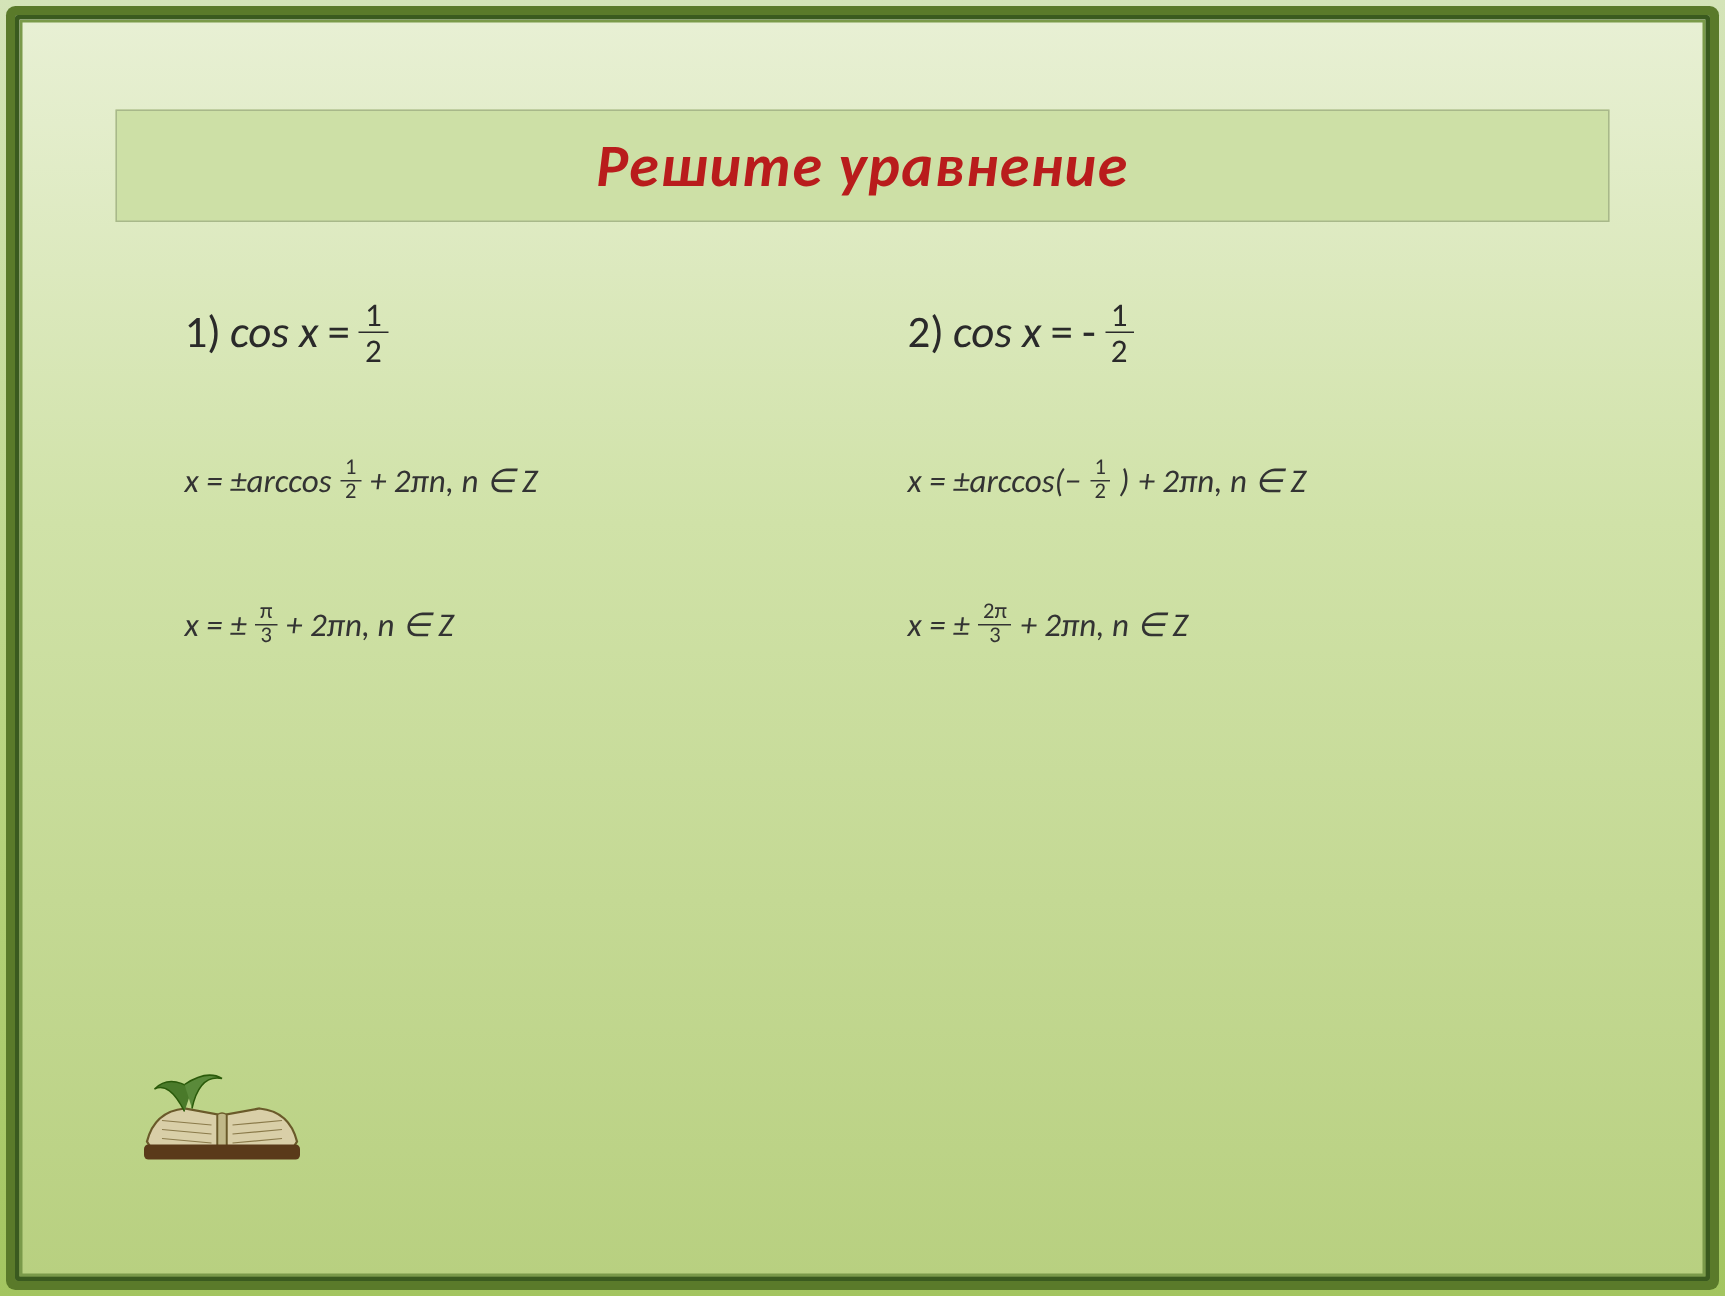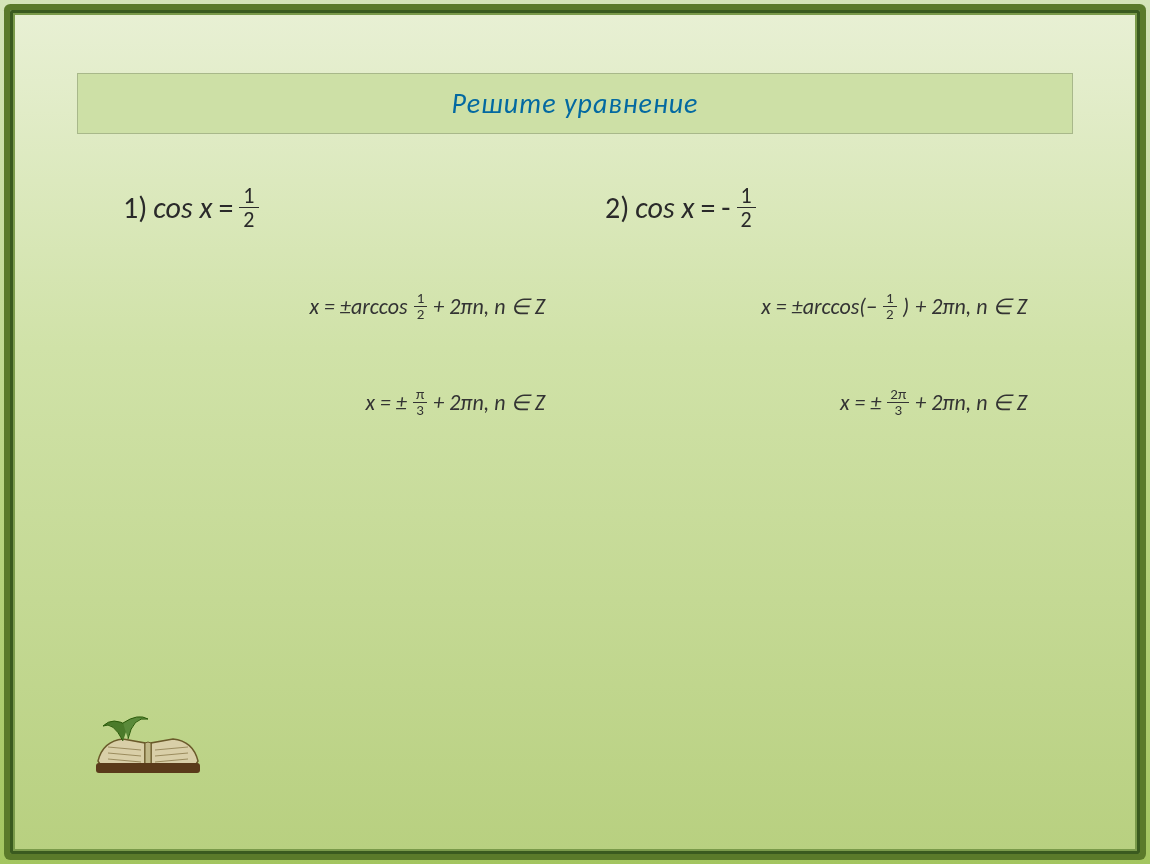--- a/index.html
+++ b/index.html
@@ -24,24 +24,24 @@
     top: 30px; left: 30px; right: 30px; bottom: 30px;
   }
   .title-bar {
     margin: 30px 34px 0 34px;
     background: #cde0a6;
     border: 1px solid #a8b88a;
     padding: 12px 0;
     text-align: center;
   }
   .title-text {
-    font-size: 28px;
-    font-weight: normal;
+    font-size: 40px;
+    font-weight: bold;
     font-style: italic;
-    color: #0369a1;
+    color: #b91c1c;
     letter-spacing: 1px;
   }
   .content {
     position: relative;
     margin-top: 50px;
     padding: 0 80px;
     display: flex;
     gap: 60px;
   }
   .col {
@@ -69,21 +69,20 @@
   .frac .top { border-bottom: 1.5px solid #2a2a2a; padding: 0 4px; }
   .frac .bot { padding: 0 4px; }
   .sol-line {
     font-size: 22px;
     font-style: italic;
     display: flex;
     align-items: center;
     gap: 6px;
     margin-bottom: 65px;
     color: #333;
-    justify-content: flex-end;
   }
   .sol-line .var { font-style: italic; }
   .sfrac {
     display: inline-flex;
     flex-direction: column;
     align-items: center;
     font-size: 15px;
     font-style: normal;
     line-height: 1.0;
     vertical-align: middle;

